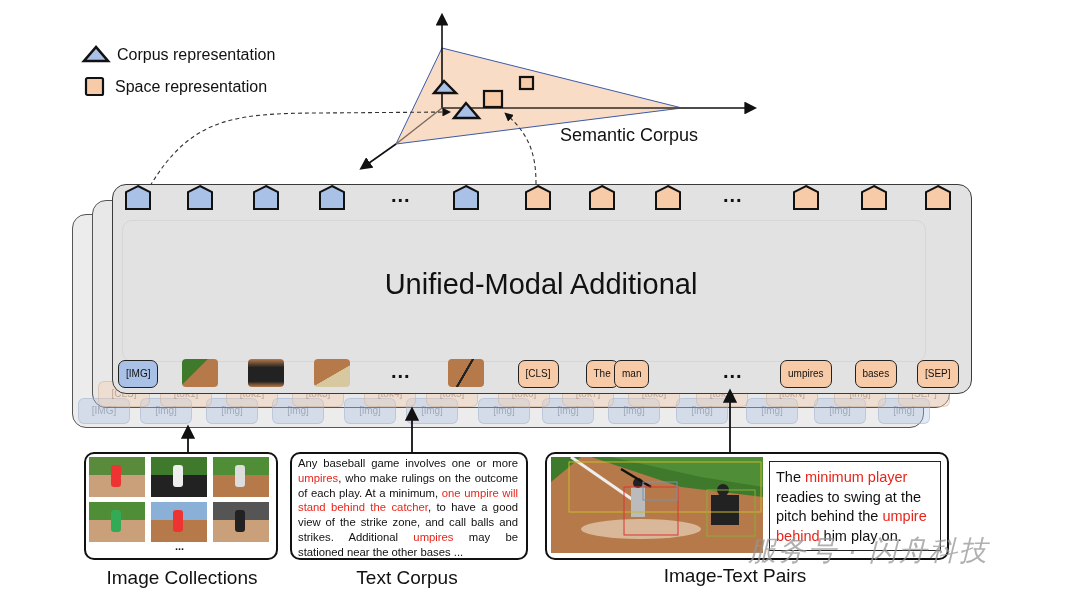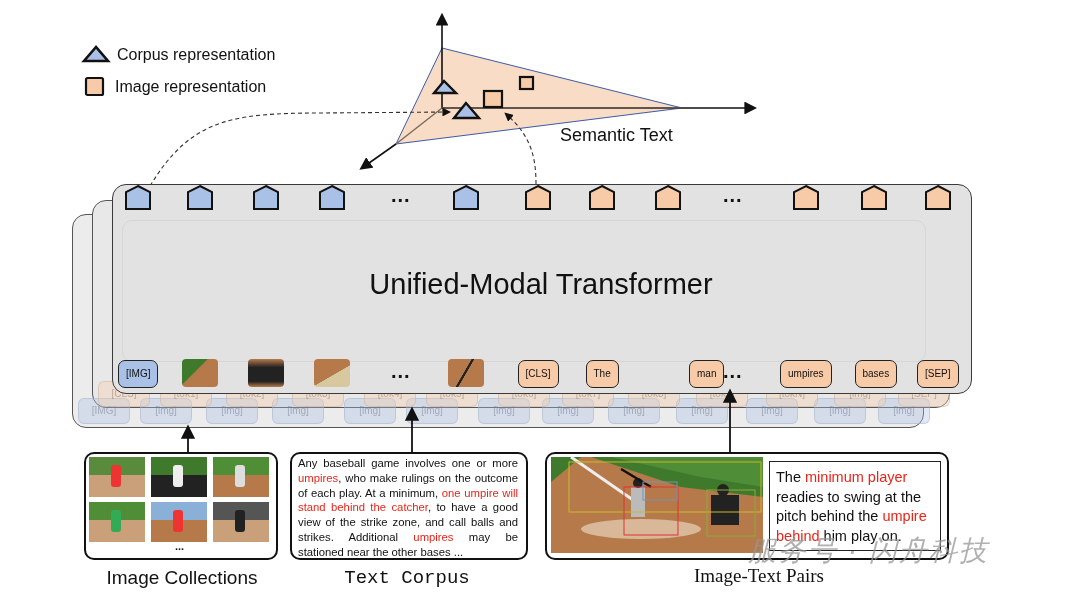--- a/index.html
+++ b/index.html
@@ -63,24 +63,24 @@
 </svg>
 
 <div>
   <svg class="abs" style="left:80px;top:44px" width="32" height="20">
     <polygon points="16,3 4,17 28,17" fill="#a9c1e6" stroke="#111" stroke-width="2.6"></polygon>
   </svg>
   <span class="abs legend-label" style="left:117px;top:46px">Corpus representation</span>
   <svg class="abs" style="left:84px;top:76px" width="22" height="22">
     <rect x="2" y="2" width="17" height="17" rx="1.5" fill="#f8cba8" stroke="#111" stroke-width="2.2"></rect>
   </svg>
-  <span class="abs legend-label" style="left:115px;top:78px">Image representation</span>
+  <span class="abs legend-label" style="left:115px;top:78px">Space representation</span>
 </div>
 
-<span class="abs" style="left:560px;top:125px;font-size:18px;">Semantic Text</span>
+<span class="abs" style="left:560px;top:125px;font-size:18px;">Semantic Corpus</span>
 
 <div class="layer layer3"></div>
 <div class="layer layer2"></div>
 
 <div id="ghosts">
     <div class="ghost g-img" style="left: 78px; top: 398px;">[IMG]</div>
     <div class="ghost g-img" style="left: 140px; top: 398px;">[img]</div>
     <div class="ghost g-img" style="left: 206px; top: 398px;">[img]</div>
     <div class="ghost g-img" style="left: 272px; top: 398px;">[img]</div>
     <div class="ghost g-img" style="left: 344px; top: 398px;">[img]</div>
@@ -103,21 +103,21 @@
     <div class="ghost g-txt" style="left: 628px; top: 381px;">[tok8]</div>
     <div class="ghost g-txt" style="left: 696px; top: 381px;">[tok9]</div>
     <div class="ghost g-txt" style="left: 766px; top: 381px;">[tokN]</div>
     <div class="ghost g-txt" style="left: 834px; top: 381px;">[img]</div>
     <div class="ghost g-txt" style="left: 898px; top: 381px;">[SEP]</div>
   </div>
 
 <div class="layer layer1"></div>
 <div class="inner-panel"></div>
 
-<div class="title">Unified-Modal Transformer</div>
+<div class="title">Unified-Modal Additional</div>
 
 <div id="outputs">
     <svg width="30" height="28" style="position: absolute; left: 123px; top: 184px;">
       <polygon points="15,2 27,8 27,25 3,25 3,8" fill="#a9c1e6" stroke="#111" stroke-width="2"></polygon>
     </svg>
     <svg width="30" height="28" style="position: absolute; left: 185px; top: 184px;">
       <polygon points="15,2 27,8 27,25 3,25 3,8" fill="#a9c1e6" stroke="#111" stroke-width="2"></polygon>
     </svg>
     <svg width="30" height="28" style="position: absolute; left: 251px; top: 184px;">
       <polygon points="15,2 27,8 27,25 3,25 3,8" fill="#a9c1e6" stroke="#111" stroke-width="2"></polygon>
@@ -152,21 +152,21 @@
 
 <div id="inputs">
     <div class="tok img-tok" style="left: 118px; top: 360px;">[IMG]</div>
     <div class="thumb" style="left: 182px; top: 359px; background: linear-gradient(135deg, rgb(63, 122, 44) 0%, rgb(63, 122, 44) 40%, rgb(182, 122, 74) 41%, rgb(182, 122, 74) 100%);"></div>
     <div class="thumb" style="left: 248px; top: 359px; background: linear-gradient(rgb(182, 122, 74) 0%, rgb(34, 34, 34) 30%, rgb(34, 34, 34) 80%, rgb(182, 122, 74) 100%);"></div>
     <div class="thumb" style="left: 314px; top: 359px; background: linear-gradient(150deg, rgb(182, 122, 74) 0%, rgb(182, 122, 74) 55%, rgb(216, 200, 160) 56%, rgb(216, 200, 160) 100%);"></div>
     <span class="dots" style="left: 391px; top: 360px;">...</span>
     <div class="thumb" style="left: 448px; top: 359px; background: linear-gradient(120deg, rgb(182, 122, 74) 0%, rgb(182, 122, 74) 45%, rgb(34, 34, 34) 46%, rgb(34, 34, 34) 50%, rgb(182, 122, 74) 51%, rgb(182, 122, 74) 100%);"></div>
     <div class="tok txt-tok" style="left: 517.5px; top: 360px;">[CLS]</div>
     <div class="tok txt-tok" style="left: 585.5px; top: 360px;">The</div>
-    <div class="tok txt-tok" style="left: 689px; top: 360px;">man</div>
+    <div class="tok txt-tok" style="left: 614px; top: 360px;">man</div>
     <span class="dots" style="left: 723px; top: 360px;">...</span>
     <div class="tok txt-tok" style="left: 780px; top: 360px;">umpires</div>
     <div class="tok txt-tok" style="left: 854.5px; top: 360px;">bases</div>
     <div class="tok txt-tok" style="left: 917px; top: 360px;">[SEP]</div>
   </div>
 
 <svg class="abs" style="left:0;top:0;pointer-events:none" width="1080" height="597">
   <line x1="188" y1="452" x2="188" y2="428" stroke="#111" stroke-width="1.8" marker-end="url(#arrowHead)"></line>
   <line x1="412" y1="452" x2="412" y2="410" stroke="#111" stroke-width="1.8" marker-end="url(#arrowHead)"></line>
   <line x1="730" y1="452" x2="730" y2="392" stroke="#111" stroke-width="1.8" marker-end="url(#arrowHead)"></line>
@@ -191,36 +191,36 @@
     </div>
     <div class="grid-img" style="left: 213px; top: 502px; background: linear-gradient(rgb(85, 85, 85) 0%, rgb(85, 85, 85) 45%, rgb(201, 160, 122) 46%, rgb(201, 160, 122) 100%);">
       <div style="position: absolute; left: 22px; top: 8px; width: 10px; height: 22px; background: rgb(34, 34, 34); border-radius: 3px;"></div>
     </div>
   </div>
 <span class="abs" style="left:175px;top:540px;font-size:11px;font-weight:bold;">...</span>
 <div class="caption" style="left:84px;top:567px;width:196px;">Image Collections</div>
 
 <div class="src-box" style="left:290px;top:452px;width:234px;height:104px;"></div>
 <div class="corpus-text" id="corpusText"><span>Any baseball game involves one or more </span><span class="red" style="color: rgb(232, 37, 26);">umpires</span><span>, who make rulings on the outcome of each play. At a minimum, </span><span class="red" style="color: rgb(232, 37, 26);">one umpire will stand behind the catcher</span><span>, to have a good view of the strike zone, and call balls and strikes. Additional </span><span class="red" style="color: rgb(232, 37, 26);">umpires</span><span> may be stationed near the other bases ...</span></div>
-<div class="caption" style="left:290px;top:567px;width:234px;font-family:Liberation Mono, monospace;">Text Corpus</div>
+<div class="caption" style="left:290px;top:567px;width:234px;">Text Corpus</div>
 
 <div class="src-box" style="left:545px;top:452px;width:400px;height:104px;"></div>
 <svg class="abs" style="left:551px;top:457px" width="212" height="96">
   <rect width="212" height="96" fill="#b67a4a"></rect>
   <polygon points="0,0 212,0 212,40 130,30 40,0" fill="#3f7a2c"></polygon>
   <polygon points="60,0 212,0 212,30 150,20" fill="#4f8d36"></polygon>
   <polygon points="0,0 30,0 0,25" fill="#3f7a2c"></polygon>
   <line x1="20" y1="0" x2="85" y2="45" stroke="#eee" stroke-width="3"></line>
   <ellipse cx="90" cy="72" rx="60" ry="10" fill="#d8b898"></ellipse>
   <rect x="80" y="30" width="14" height="30" fill="#bbb"></rect>
   <circle cx="87" cy="26" r="5" fill="#222"></circle>
   <line x1="70" y1="12" x2="100" y2="30" stroke="#111" stroke-width="2.5"></line>
   <rect x="160" y="38" width="28" height="30" fill="#222"></rect>
   <circle cx="172" cy="33" r="6" fill="#222"></circle>
   <rect x="18" y="5" width="192" height="50" fill="none" stroke="#c9b82a" stroke-width="1"></rect>
   <rect x="73" y="30" width="54" height="48" fill="none" stroke="#d33" stroke-width="1"></rect>
   <rect x="92" y="25" width="34" height="18" fill="none" stroke="#7a8fb0" stroke-width="1"></rect>
   <rect x="156" y="33" width="48" height="46" fill="none" stroke="#8aab3a" stroke-width="1"></rect>
 </svg>
 <div class="pair-text" id="pairText"><span>The </span><span class="red" style="color: rgb(232, 37, 26);">minimum player</span><span> readies to swing at the pitch behind the </span><span class="red" style="color: rgb(232, 37, 26);">umpire behind</span><span> him play on.</span></div>
-<div class="caption" style="left:634px;top:565px;width:250px;font-family:Liberation Serif, serif;">Image-Text Pairs</div>
+<div class="caption" style="left:610px;top:565px;width:250px;">Image-Text Pairs</div>
 
 <div class="watermark">服务号 · 闪舟科技</div>
 
 </body></html>

